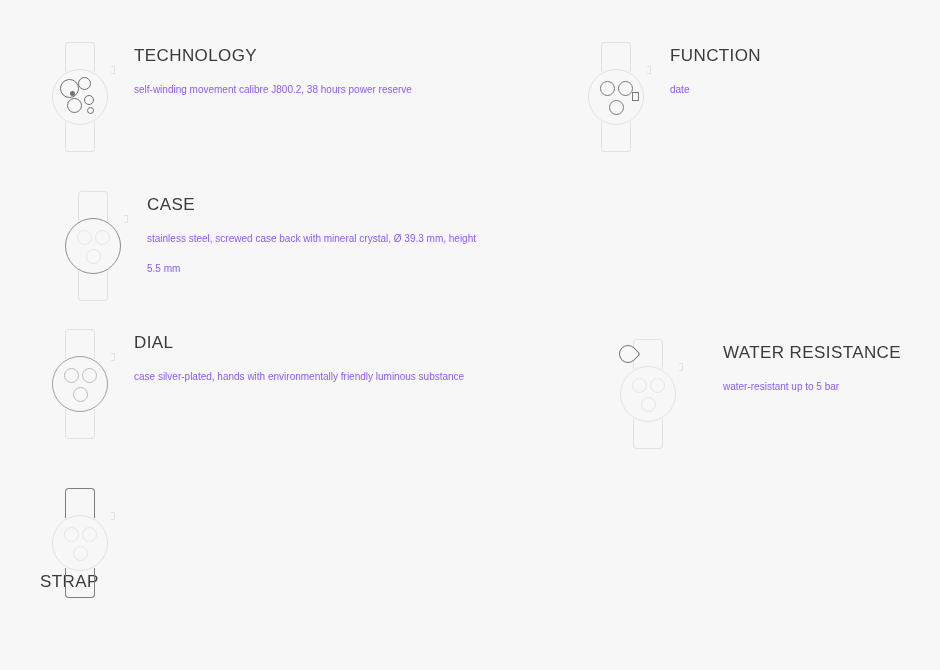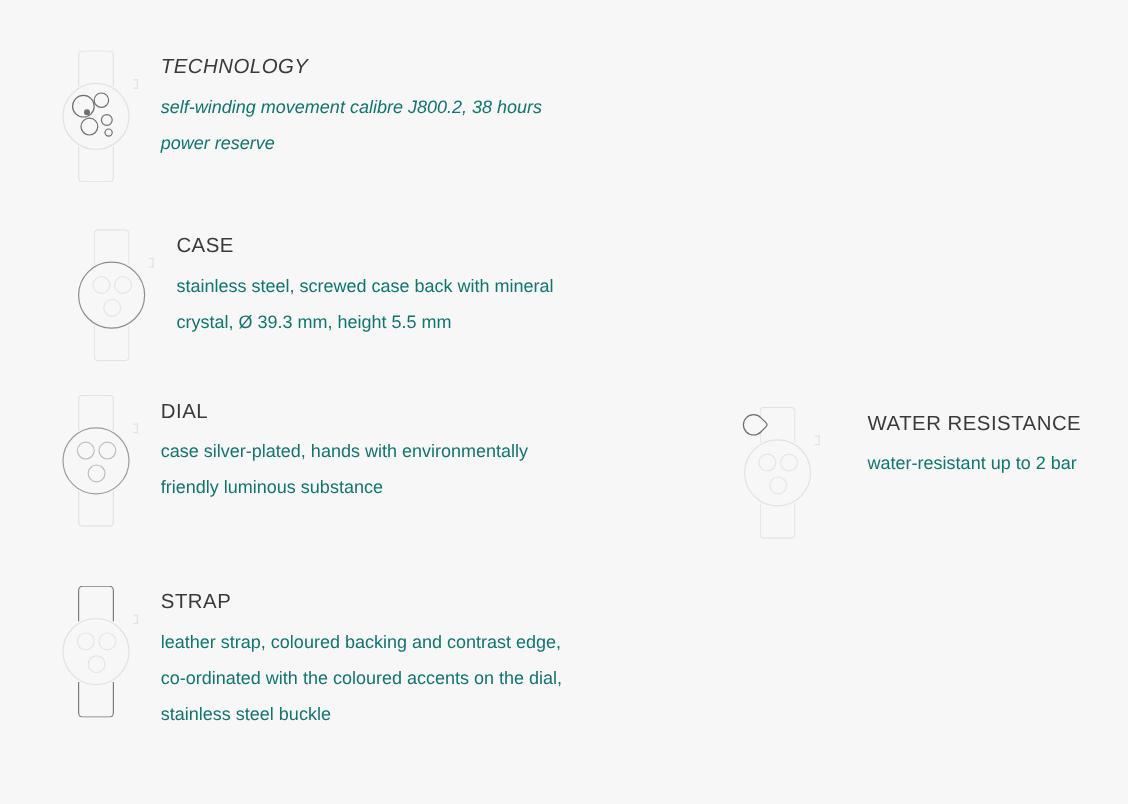--- a/index.html
+++ b/index.html
@@ -36,23 +36,23 @@
   }
   .spec-title {
     font-size: 17px;
     letter-spacing: 0.4px;
     color: #3a3a3a;
     font-weight: 400;
     margin: 0 0 9px 0;
     line-height: 20px;
   }
   .spec-desc {
-    font-size: 15px;
+    font-size: 10px;
     line-height: 30px;
-    color: #0f766e;
+    color: #8b5cf6;
     margin: 0;
     font-weight: 400;
   }
 
   
   .watch {
     position: absolute;
     left: 50%;
     top: 0;
     transform: translateX(-50%);
@@ -195,21 +195,21 @@
     border-radius: 50% 3px 50% 50%;
     transform: rotate(45deg);
     background: #f7f7f7;
   }
 </style>
 </head>
 <body>
 
 <div class="specs-grid">
 
-  <div class="spec-item" style="left:40px; top:42px; width:430px;font-style:italic;">
+  <div class="spec-item" style="left:40px; top:42px; width:430px;">
     <div class="spec-icon">
       <div class="watch">
         <div class="strap-top"></div>
         <div class="strap-bot"></div>
         <div class="case">
           <div class="movement">
             <div class="gear g1">
                 <div class="gdot"></div>
               </div>
             <div class="gear g2"></div>
@@ -220,20 +220,39 @@
         </div>
         <div class="crown"></div>
       </div>
     </div>
     <div class="spec-text">
       <p class="spec-title">TECHNOLOGY</p>
       <p class="spec-desc">self-winding movement calibre J800.2, 38 hours power reserve</p>
     </div>
   </div>
 
+  <div class="spec-item" style="left:576px; top:42px; width:330px;">
+    <div class="spec-icon">
+      <div class="watch hi-func">
+        <div class="strap-top"></div>
+        <div class="strap-bot"></div>
+        <div class="case">
+          <div class="subdial sd1"></div>
+          <div class="subdial sd2"></div>
+          <div class="subdial sd3"></div>
+          <div class="datewin"></div>
+        </div>
+        <div class="crown"></div>
+      </div>
+    </div>
+    <div class="spec-text">
+      <p class="spec-title">FUNCTION</p>
+      <p class="spec-desc">date</p>
+    </div>
+  </div>
 
   <div class="spec-item" style="left:53px; top:191px; width:430px;">
     <div class="spec-icon">
       <div class="watch hi-case">
         <div class="strap-top"></div>
         <div class="strap-bot"></div>
         <div class="case">
           <div class="subdial sd1"></div>
           <div class="subdial sd2"></div>
           <div class="subdial sd3"></div>
@@ -276,36 +295,35 @@
           <div class="subdial sd1"></div>
           <div class="subdial sd2"></div>
           <div class="subdial sd3"></div>
         </div>
         <div class="crown"></div>
         <div class="droplet"></div>
       </div>
     </div>
     <div class="spec-text">
       <p class="spec-title">WATER RESISTANCE</p>
-      <p class="spec-desc">water-resistant up to 2 bar</p>
-    </div>
-  </div>
-
-  <div class="spec-item" style="left:40px; top:488px; width:430px;">
+      <p class="spec-desc">water-resistant up to 5 bar</p>
+    </div>
+  </div>
+
+  <div class="spec-item" style="left:40px; top:488px; width:430px;flex-direction:column;">
     <div class="spec-icon">
       <div class="watch hi-strap">
         <div class="strap-top"></div>
         <div class="strap-bot"></div>
         <div class="case">
           <div class="subdial sd1"></div>
           <div class="subdial sd2"></div>
           <div class="subdial sd3"></div>
         </div>
         <div class="crown"></div>
       </div>
     </div>
     <div class="spec-text">
       <p class="spec-title">STRAP</p>
-      <p class="spec-desc">leather strap, coloured backing and contrast edge, co-ordinated with the coloured accents on the dial, stainless steel buckle</p>
     </div>
   </div>
 
 </div>
 
 </body></html>

